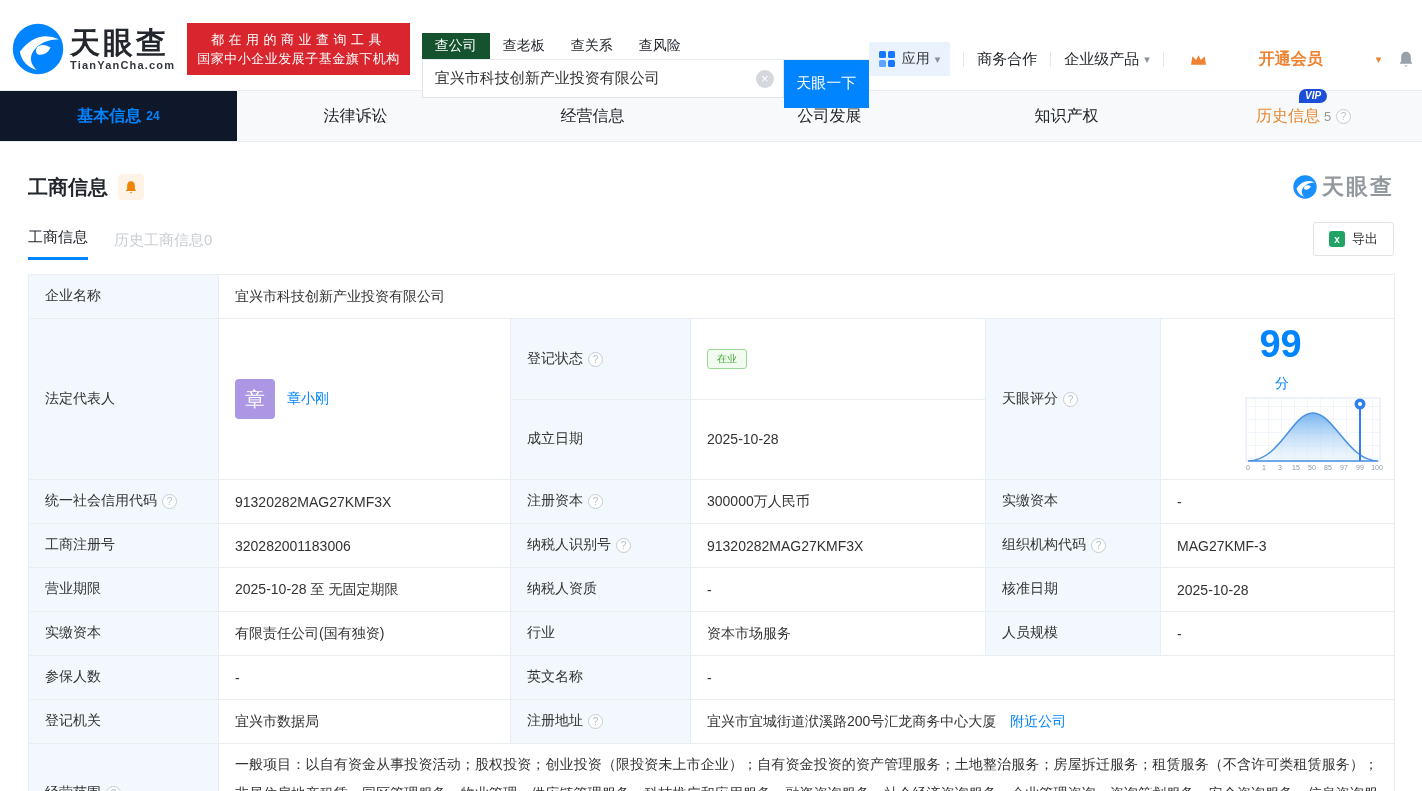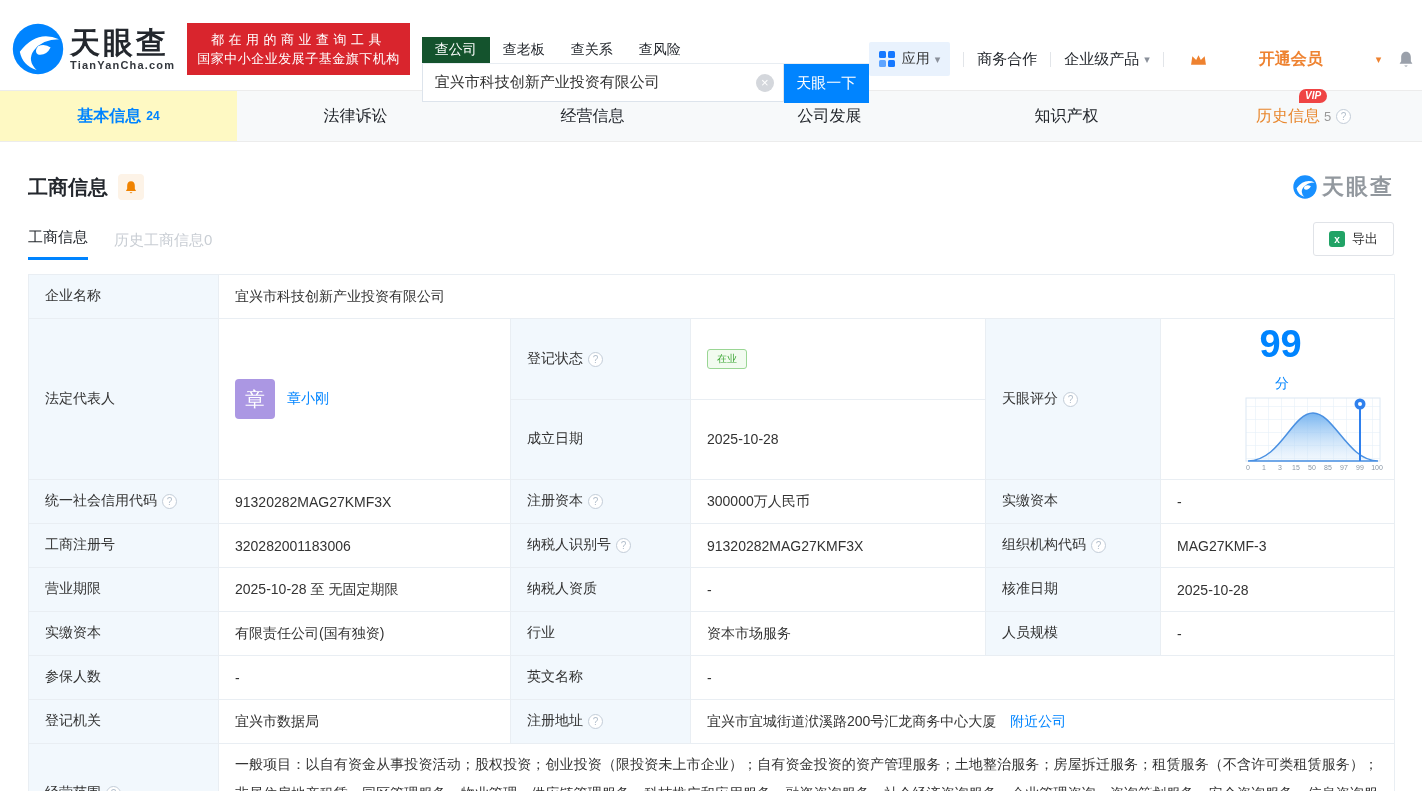--- a/index.html
+++ b/index.html
@@ -20,45 +20,45 @@
   .search-tabs { display:flex; align-items:flex-end; }
   .stab { padding:4px 13px; font-size:14px; color:#23272d; cursor:pointer; }
   .stab.active { background:#14532d; color:#fff;margin-top:42px; }
   .search-row { display:flex; border-top:1px solid #e8edf2; }
   .input-wrap { position:relative; width:362px; height:38px; border:1px solid #dde4ec; border-top:none; }
   .input-wrap input { width:100%; height:100%; border:none; outline:none; padding:0 36px 0 12px;
      font-size:15px; color:#333; font-family:inherit; }
   .clear-btn { position:absolute; right:9px; top:10px; width:18px; height:18px; border-radius:50%;
      background:#d4d7dc; color:#fff; font-size:13px; line-height:18px; text-align:center; cursor:pointer; }
   .clear-btn::before { content:"×"; }
-  .search-btn { width:85px; height:39px; background:#0084ff; color:#fff; border:none; font-size:15px;
+  .search-btn { width:85px; height:48px; background:#0084ff; color:#fff; border:none; font-size:15px;
      cursor:pointer; font-family:inherit; }
   .top-nav { margin-left:auto; display:flex; align-items:center; margin-top:20px; white-space:nowrap; }
   .apps-btn { display:flex; align-items:center; background:#e9f2fd; padding:8px 10px; border-radius:2px; cursor:pointer; }
   .grid-icon { display:inline-grid; grid-template-columns:7px 7px; grid-gap:2px; margin-right:7px; }
   .grid-icon i { width:7px; height:7px; background:#1678ff; border-radius:1.5px; }
   .grid-icon i:nth-child(3){ background:#5ea4ff; }
   .caret { font-size:11px; color:#8a909a; margin-left:5px; }
   .caret::before { content:"▾"; }
   .vsep { width:1px; height:15px; background:#e2e5e9; margin:0 13px; }
   .nav-item { font-size:15px; color:#23272d; cursor:pointer; display:flex; align-items:center; }
   .nav-vip { color:#ee8230; font-size:16px; font-weight:bold; display:flex; align-items:center; cursor:pointer; margin-left:13px;gap:48px;}
   .nav-vip .caret::before{ color:#ee8230; }
   .bell-icon { margin:0 6px 0 16px; cursor:pointer; display:flex; }
   .user-item { font-size:15px; color:#a21caf; cursor:pointer; display:flex; align-items:center; }
 
   
   .main-tabs { height:52px; display:flex; background:#f7f9fa; border-top:1px solid #ececec; border-bottom:1px solid #ececec; }
   .mtab { flex:1; display:flex; align-items:center; justify-content:center; font-size:16px; color:#23272d; cursor:pointer; position:relative; }
-  .mtab.active { background:#fef9c3; color:#0084ff; font-weight:bold; }
+  .mtab.active { background:#0f172a; color:#0084ff; font-weight:bold; }
   .tcount { font-size:12px; margin-left:5px; }
   .mtab.active .tcount { color:#0084ff; }
   .mtab-history { color:#e8872e; }
   .mtab-history .hwrap { position:relative; display:inline-flex; align-items:center; }
-  .vip-badge { position:absolute; top:-17px; right:24px; background:#ef4444; color:#fff; font-size:10px;
+  .vip-badge { position:absolute; top:-17px; right:24px; background:#1d4ed8; color:#fff; font-size:10px;
      font-weight:bold; font-style:italic; padding:1px 6px 2px; border-radius:7px 7px 7px 0; }
   .hcount { color:#999; font-size:13px; margin-left:4px; }
   .qicon { display:inline-block; width:15px; height:15px; border:1px solid #c3cdd8; border-radius:50%;
      color:#b3bfcc; font-size:10px; line-height:13px; text-align:center; margin-left:5px; cursor:pointer; background:#fff; }
   .qicon::before { content:"?"; }
 
   
   .section-head { display:flex; align-items:center; padding:30px 28px 0; }
   .section-title { font-size:20px; font-weight:bold; color:#23272d; }
   .bell-badge { margin-left:10px; width:26px; height:26px; background:#fdf3e7; border-radius:4px;

